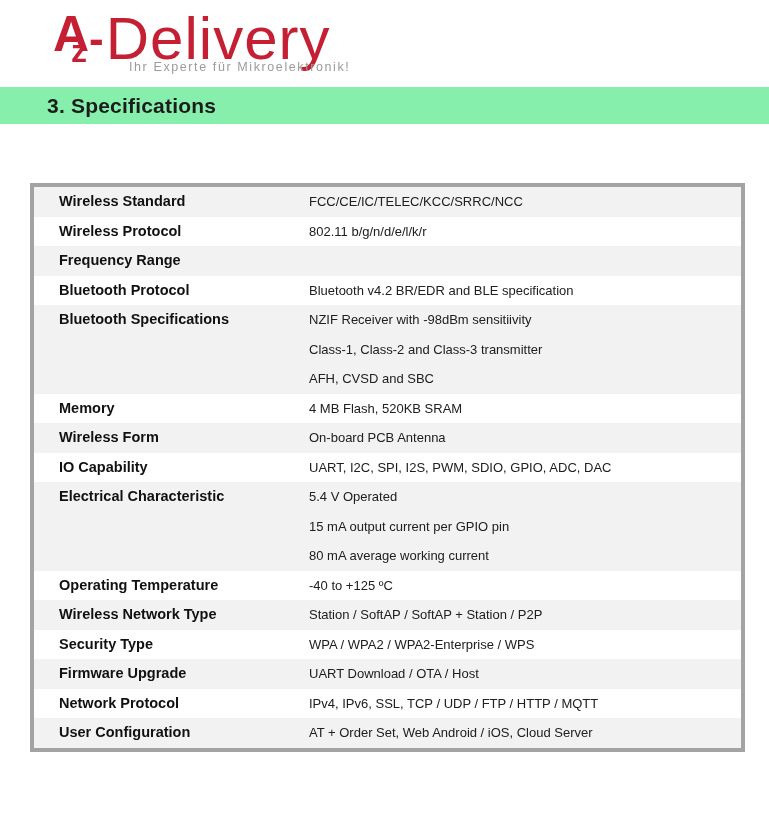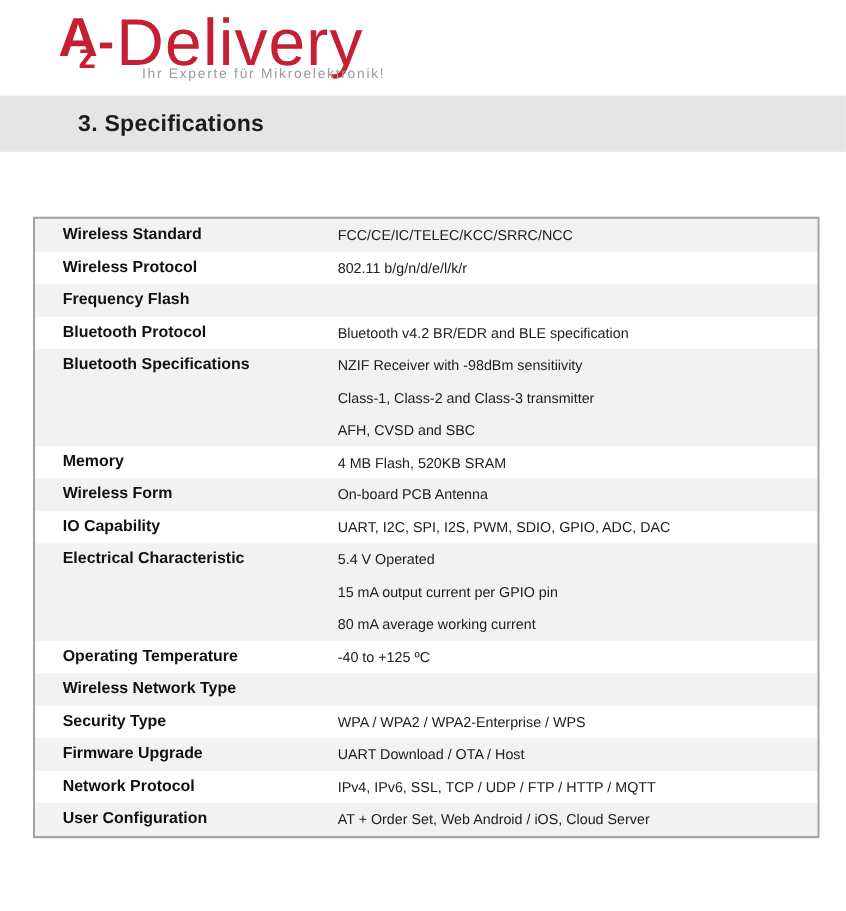--- a/index.html
+++ b/index.html
@@ -9,25 +9,25 @@
   
   .logo { padding: 9px 0 0 53px; height: 87px; }
   .logo-main { display: flex; align-items: flex-start; color: #c41f33; line-height: 1; }
   .logo-a { font-size: 50px; font-weight: bold; letter-spacing: -2px; }
   .logo-z { font-size: 32px; font-weight: bold; margin-left: -16px; margin-top: 26px; }
   .logo-dash { font-size: 44px; font-weight: bold; margin-top: 8px; margin-left: 2px; }
   .logo-delivery { font-size: 60px; font-weight: normal; letter-spacing: 1px; margin-left: 2px; }
   .logo-tagline { color: #9b9b9b; font-size: 12.5px; letter-spacing: 1.6px; margin: -9px 0 0 76px; }
 
   
-  .heading-band { background: #e5e5e5; height: 51px; display: flex; align-items: center; padding-left: 71px; }
+  .heading-band { background: #86efac; height: 37px; display: flex; align-items: center; padding-left: 47px; }
   .heading-band h1 { font-size: 21px; font-weight: bold; color: #1c1c1c; letter-spacing: 0.2px; }
 
   
-  .table-wrap { margin: 59px 0 0 30px; width: 715px; border: 2px solid #a3a3a3; }
+  .table-wrap { margin: 59px 0 0 30px; width: 715px; border: 4px solid #a3a3a3; }
   .spec-row { display: flex; }
   .spec-row:nth-child(odd) { background: #f2f2f2; }
   .spec-row:nth-child(even) { background: #ffffff; }
   .spec-label { width: 275px; padding-left: 25px; font-weight: bold; font-size: 14.5px; color: #111111; line-height: 29.5px; }
   .spec-values { flex: 1; font-size: 13px; color: #202020; }
   .spec-line { line-height: 29.5px; white-space: nowrap; }
 </style>
 </head>
 <body>
 
@@ -53,21 +53,21 @@
           <div class="spec-line">FCC/CE/IC/TELEC/KCC/SRRC/NCC</div>
         </div>
       </div>
       <div class="spec-row">
         <div class="spec-label">Wireless Protocol</div>
         <div class="spec-values">
           <div class="spec-line">802.11 b/g/n/d/e/l/k/r</div>
         </div>
       </div>
       <div class="spec-row">
-        <div class="spec-label">Frequency Flash</div>
+        <div class="spec-label">Frequency Range</div>
       </div>
       <div class="spec-row">
         <div class="spec-label">Bluetooth Protocol</div>
         <div class="spec-values">
           <div class="spec-line">Bluetooth v4.2 BR/EDR and BLE specification</div>
         </div>
       </div>
       <div class="spec-row">
         <div class="spec-label">Bluetooth Specifications</div>
         <div class="spec-values">
@@ -103,20 +103,23 @@
         </div>
       </div>
       <div class="spec-row">
         <div class="spec-label">Operating Temperature</div>
         <div class="spec-values">
           <div class="spec-line">-40 to +125 ºC</div>
         </div>
       </div>
       <div class="spec-row">
         <div class="spec-label">Wireless Network Type</div>
+        <div class="spec-values">
+          <div class="spec-line">Station / SoftAP / SoftAP + Station / P2P</div>
+        </div>
       </div>
       <div class="spec-row">
         <div class="spec-label">Security Type</div>
         <div class="spec-values">
           <div class="spec-line">WPA / WPA2 / WPA2-Enterprise / WPS</div>
         </div>
       </div>
       <div class="spec-row">
         <div class="spec-label">Firmware Upgrade</div>
         <div class="spec-values">

